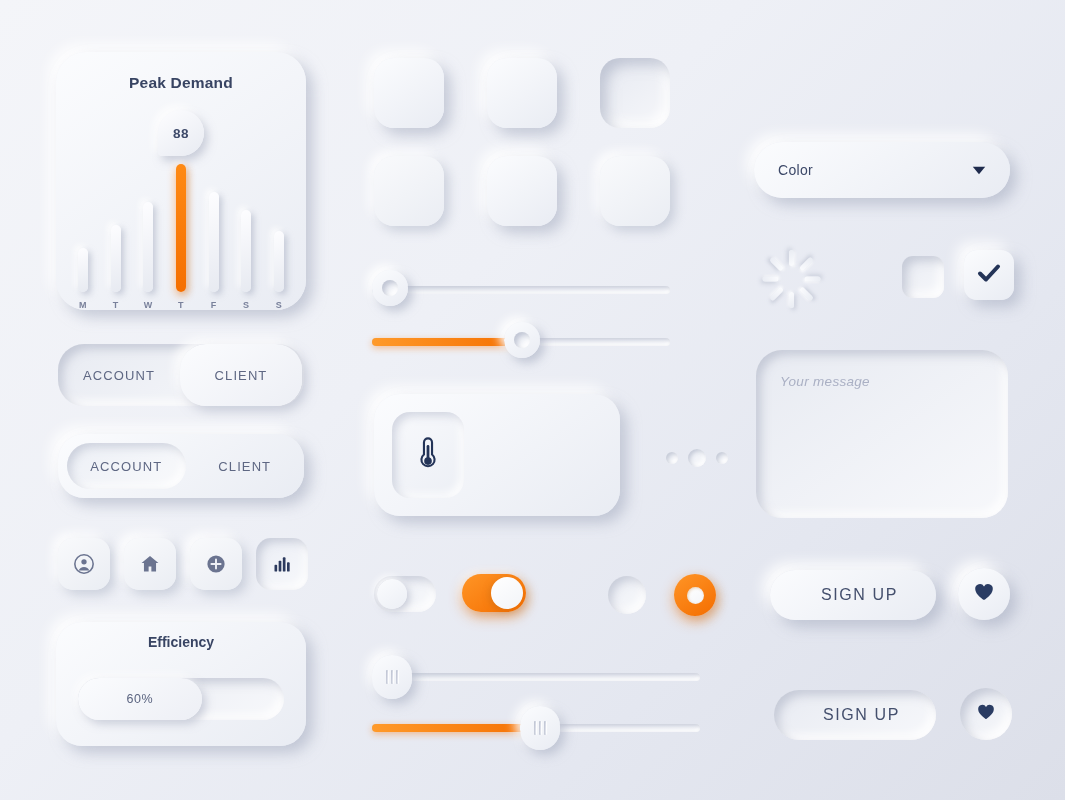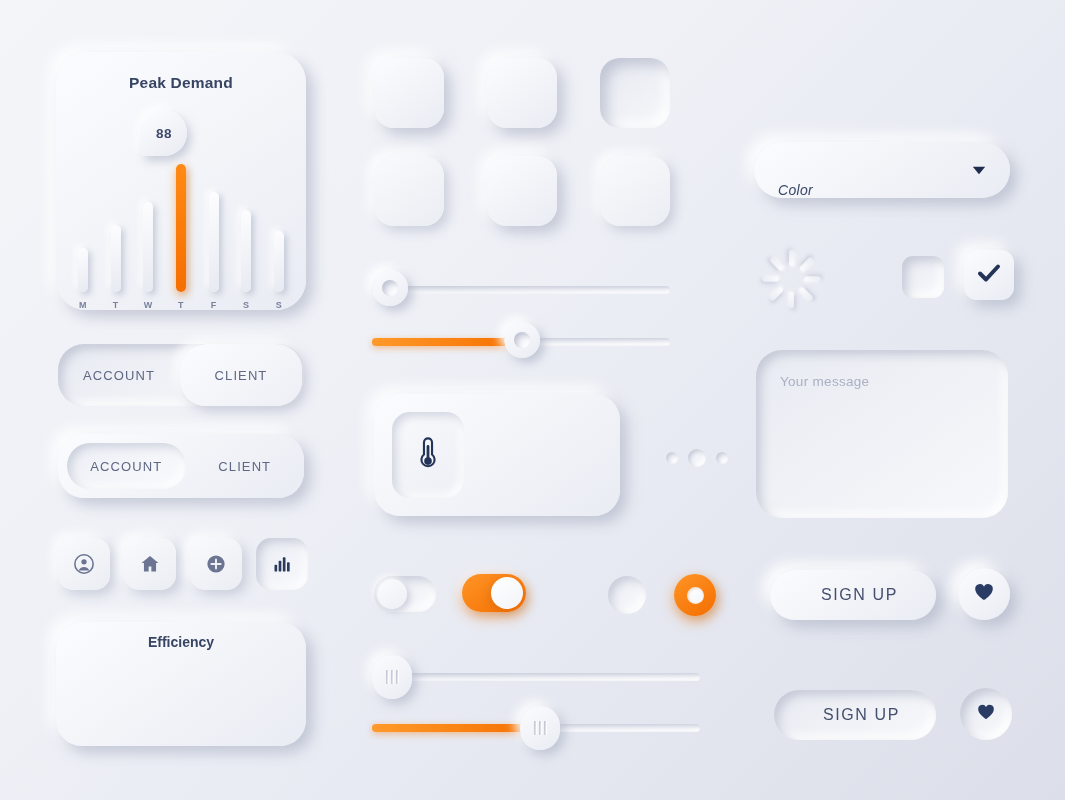--- a/index.html
+++ b/index.html
@@ -297,21 +297,21 @@
 
   
   #name-input {
     left: 754px; top: 56px; width: 256px; height: 48px; border-radius: 24px;
     display: flex; align-items: center; padding: 0 24px;
   }
   #name-input-placeholder { font-size: 13.5px; color: #aab0c4; letter-spacing: .3px; }
 
   #color-select {
     left: 754px; top: 142px; width: 256px; height: 56px; border-radius: 28px;
-    display: flex; align-items: flex-end; padding: 0 24px; font-style: italic;
+    display: flex; align-items: center; padding: 0 24px;
   }
   #color-select-value { font-size: 14px; color: #3c4868; letter-spacing: .3px; }
   #color-select-caret { position: absolute; right: 24px; top: 50%; transform: translateY(-50%); }
 
   #spinner { left: 760px; top: 248px; width: 62px; height: 62px; }
   .spoke {
     position: absolute; left: 50%; top: 50%; width: 5px; height: 16px;
     border-radius: 3px; margin-left: -2.5px;
     background: linear-gradient(160deg, #fbfcfe, #e9ecf3);
     box-shadow: 2px 2px 4px rgba(163,170,190,0.45),
@@ -324,21 +324,21 @@
   }
   #checkbox-checked {
     left: 964px; top: 250px; width: 50px; height: 50px; border-radius: 13px;
     display: flex; align-items: center; justify-content: center;
   }
 
   #message-textarea {
     left: 756px; top: 350px; width: 252px; height: 168px; border-radius: 26px;
     padding: 22px 24px;
   }
-  #message-placeholder { font-size: 13.5px; color: #aab0c4; letter-spacing: .3px; }
+  #message-placeholder { font-size: 13.5px; color: #aab0c4; letter-spacing: .3px; font-style: italic; }
 
   #signup-raised {
     left: 770px; top: 570px; width: 166px; height: 50px; border-radius: 25px;
     display: flex; align-items: center; justify-content: center;
   }
   #signup-inset {
     left: 774px; top: 690px; width: 162px; height: 50px; border-radius: 25px;
     display: flex; align-items: center; justify-content: center;
   }
   .signup-label { font-size: 16px; letter-spacing: 1.6px; color: #444f6d; margin-left: 13px; }
@@ -353,21 +353,21 @@
   }
 </style>
 </head>
 <body>
 
 <div class="stage">
 
   <div class="abs raised" id="peak-demand-card">
     <div id="peak-demand-title">Peak Demand</div>
 
-    <div id="peak-demand-badge" style="left: 108px; text-align: center;">
+    <div id="peak-demand-badge" style="left: 125px; text-align: center;">
       <span>88</span>
     </div>
 
     <div id="peak-demand-bars">
         <div class="bar-col">
           <div class="bar" style="height: 44px;"></div>
         </div>
         <div class="bar-col">
           <div class="bar" style="height: 67px;"></div>
         </div>
@@ -440,20 +440,25 @@
           <rect x="8" y="8" width="3.2" height="13" rx="1" fill="#2c3a5e"></rect>
           <rect x="13" y="4" width="3.2" height="17" rx="1" fill="#2c3a5e"></rect>
           <rect x="18" y="10" width="3.2" height="11" rx="1" fill="#2c3a5e"></rect>
         </svg>
       </span>
     </div>
   </div>
 
   <div class="abs raised" id="efficiency-card">
     <div id="efficiency-title">Efficiency</div>
+    <div id="efficiency-track" class="inset">
+      <div id="efficiency-fill" style="width: 60%;">
+        <span>60%</span>
+      </div>
+    </div>
   </div>
 
   <div class="abs sq raised" id="sq-1"></div>
   <div class="abs sq raised" id="sq-2"></div>
   <div class="abs sq inset-deep" id="sq-3"></div>
   <div class="abs sq raised-soft" id="sq-4"></div>
   <div class="abs sq raised" id="sq-5"></div>
   <div class="abs sq raised-soft" id="sq-6"></div>
 
   <div class="abs slider-wrap" id="slider-1">

